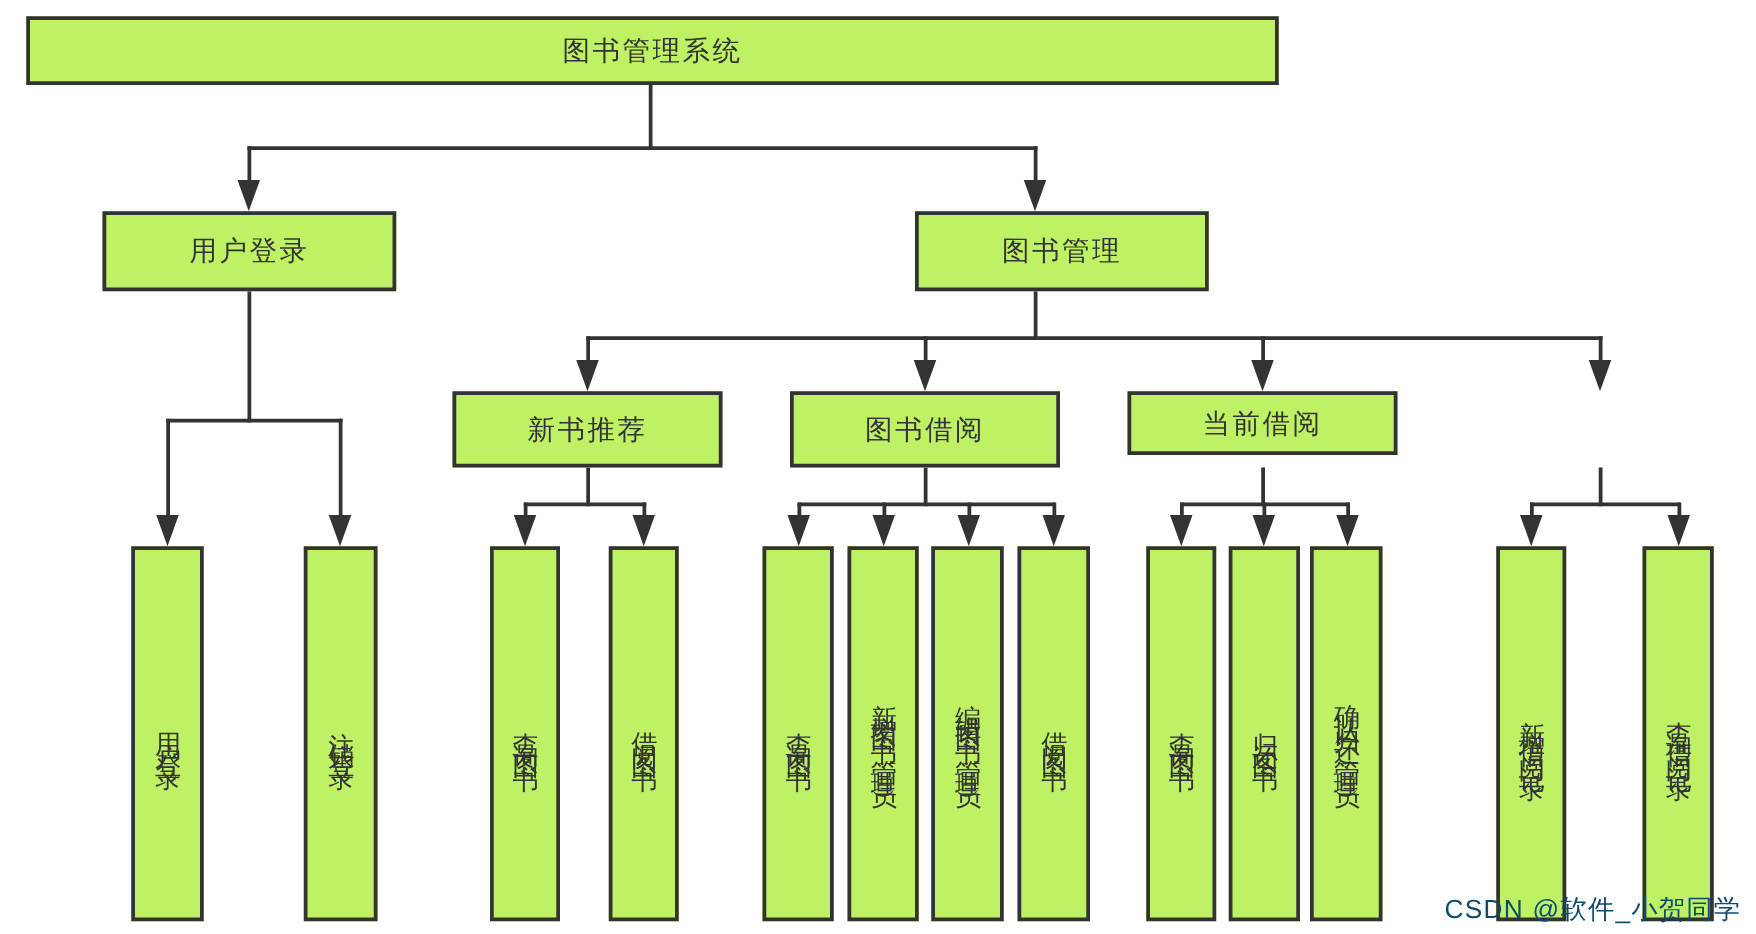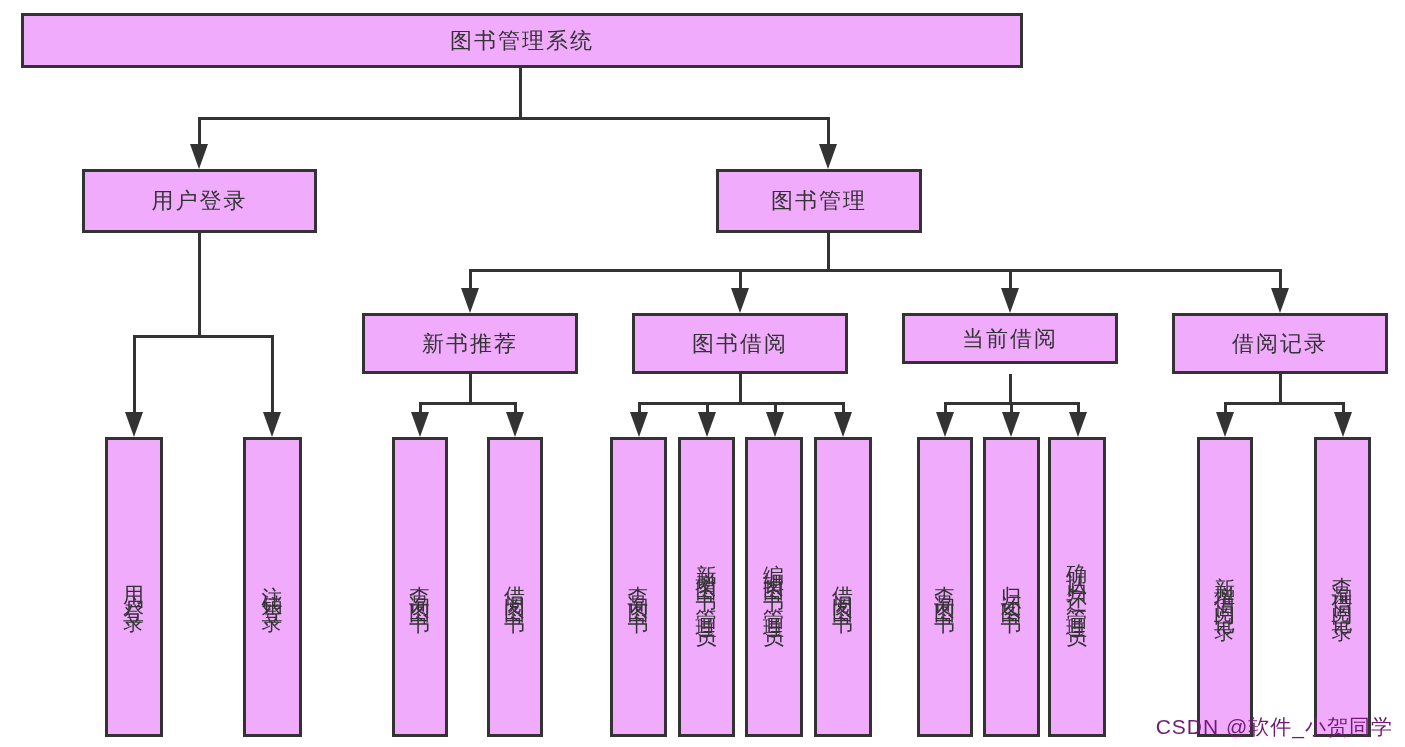--- a/index.html
+++ b/index.html
@@ -1,38 +1,38 @@
 <!DOCTYPE html>
 <html><head>
 <meta charset="utf-8">
 <style>
   html,body{margin:0;padding:0;background:#ffffff;}
   .canvas{
     position:relative;width:1405px;height:747px;background:#ffffff;overflow:hidden;
     font-family:"Liberation Sans","DejaVu Sans",sans-serif;color:#333333;
   }
   .box{
-    position:absolute;box-sizing:border-box;background:#f0abfc;border:3px solid #333333;
+    position:absolute;box-sizing:border-box;background:#bef264;border:3px solid #333333;
     display:flex;align-items:center;justify-content:center;
   }
   .hlabel{font-size:22px;letter-spacing:2px;color:#333333;white-space:nowrap;}
   .root .hlabel{font-size:22px;}
   .vbox .vlabel{
     writing-mode:vertical-rl;text-orientation:mixed;
     font-size:21px;letter-spacing:9px;color:#333333;line-height:1;white-space:nowrap;
   }
   .vline{position:absolute;width:3px;background:#333333;}
   .hline{position:absolute;height:3px;background:#333333;}
   .arrow{
     position:absolute;width:0;height:0;
     border-left:9px solid transparent;border-right:9px solid transparent;
     border-top:25px solid #333333;
   }
   .watermark{
-    position:absolute;right:12px;bottom:6px;font-size:21px;color:#701a75;
+    position:absolute;right:12px;bottom:6px;font-size:21px;color:#0c4a6e;
     letter-spacing:1px;white-space:nowrap;
   }
 </style>
 </head>
 <body>
 
 <div class="canvas">
 
   <div class="vline" style="left:519px;top:68px;height:51px"></div>
   <div class="hline" style="left:198px;top:117px;width:632px"></div>
@@ -93,35 +93,32 @@
   <div class="arrow" style="left:1216px;top:412px"></div>
   <div class="arrow" style="left:1334px;top:412px"></div>
 
   <div class="box root" style="left:21px;top:13px;width:1002px;height:55px">
     <span class="hlabel">图书管理系统</span>
   </div>
 
   <div class="box" style="left:82px;top:169px;width:235px;height:64px">
     <span class="hlabel">用户登录</span>
   </div>
-  <div class="box" style="left:716px;top:169px;width:206px;height:64px">
+  <div class="box" style="left:732px;top:169px;width:235px;height:64px">
     <span class="hlabel">图书管理</span>
   </div>
 
   <div class="box" style="left:632px;top:313px;width:216px;height:61px">
     <span class="hlabel">图书借阅</span>
   </div>
   <div class="box" style="left:362px;top:313px;width:216px;height:61px">
     <span class="hlabel">新书推荐</span>
   </div>
   <div class="box" style="left:902px;top:313px;width:216px;height:51px">
     <span class="hlabel">当前借阅</span>
-  </div>
-  <div class="box" style="left:1172px;top:313px;width:216px;height:61px">
-    <span class="hlabel">借阅记录</span>
   </div>
 
   <div class="box vbox" style="left:105px;top:437px;width:58px;height:300px">
     <span class="vlabel">用户登录</span>
   </div>
   <div class="box vbox" style="left:243px;top:437px;width:59px;height:300px">
     <span class="vlabel">注销登录</span>
   </div>
 
   <div class="box vbox" style="left:392px;top:437px;width:56px;height:300px">

